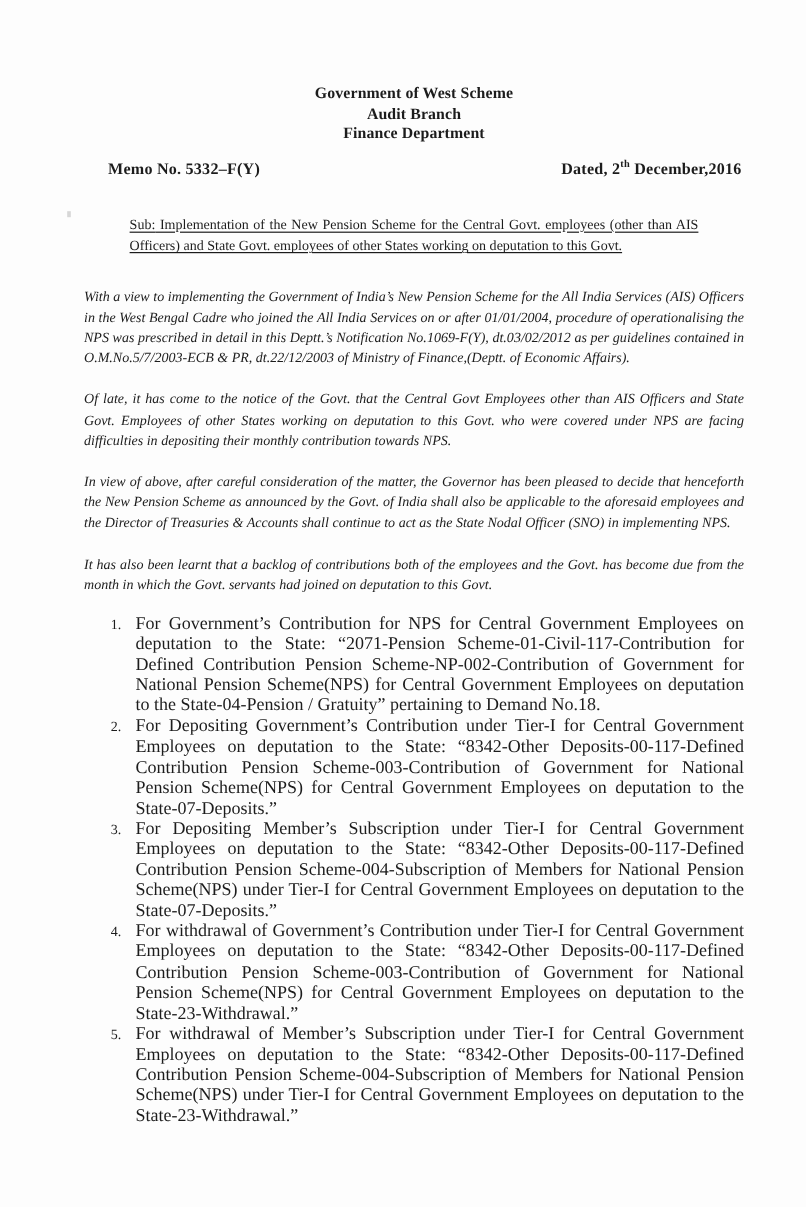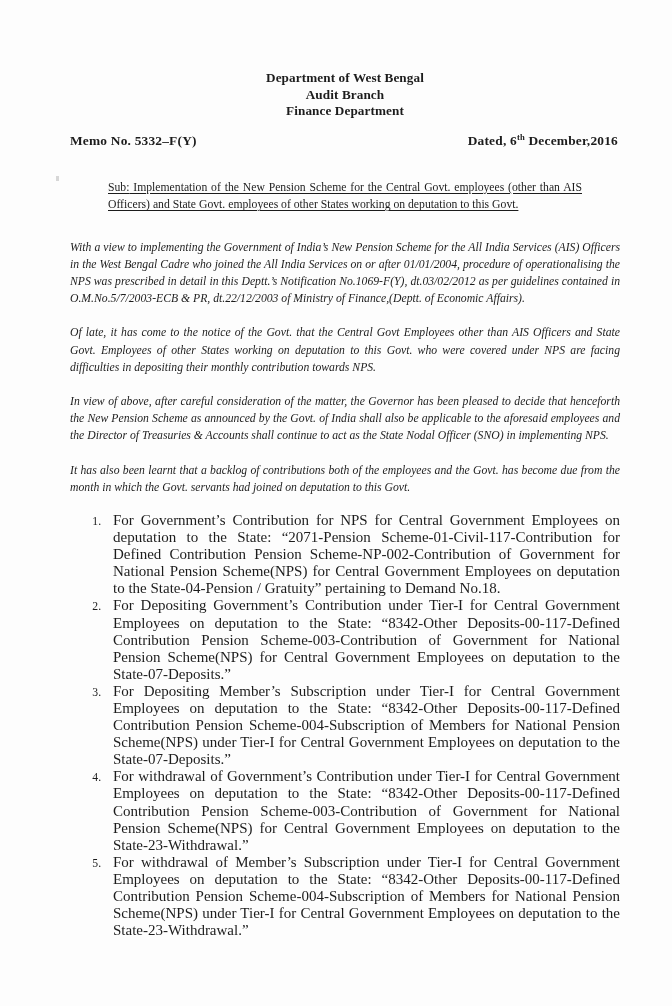--- a/index.html
+++ b/index.html
@@ -44,20 +44,21 @@
   .memo-row {
     display: flex;
     justify-content: space-between;
     align-items: baseline;
     margin-top: 13px;
     font-weight: bold;
     font-size: 13.4px;
   }
   .memo-no {
     letter-spacing: 0.2px;
+    margin-left: 20px;
   }
   .memo-date {
     letter-spacing: 0.2px;
     padding-right: 2px;
   }
   .memo-date sup {
     font-size: 8.6px;
     vertical-align: super;
     line-height: 0;
   }
@@ -123,28 +124,28 @@
 </head>
 <body>
 
 <div class="page">
 
   <div class="margin-speck"></div>
 
   <div class="content">
 
     <div class="letterhead">
-      <div>Department of West Bengal</div>
+      <div>Government of West Scheme</div>
       <div>Audit Branch</div>
       <div>Finance Department</div>
     </div>
 
     <div class="memo-row">
       <div class="memo-no">Memo No. 5332–F(Y)</div>
-      <div class="memo-date"><span>Dated, 6</span><sup>th</sup><span> December,2016</span></div>
+      <div class="memo-date"><span>Dated, 2</span><sup>th</sup><span> December,2016</span></div>
     </div>
 
     <div class="subject"><span class="u">Sub:</span><span class="u"> Implementation of the New Pension Scheme for the Central Govt.  employees (other than AIS Officers) and State Govt. employees of other States working on deputation to this Govt.</span></div>
 
     <div id="para-block">
       <p class="para">With a view to implementing the Government of India’s New Pension Scheme for the All India Services (AIS) Officers in the West Bengal Cadre who joined the All India Services on or after 01/01/2004, procedure of operationalising the NPS was prescribed in detail in this Deptt.’s Notification No.1069-F(Y), dt.03/02/2012 as per guidelines contained in O.M.No.5/7/2003-ECB &amp; PR, dt.22/12/2003 of Ministry of Finance,(Deptt. of Economic Affairs).</p>
       <p class="para">Of late, it has come to the notice of the Govt. that the Central Govt Employees other than AIS Officers and State Govt. Employees of other States working on deputation to this Govt. who were covered under NPS are facing difficulties in depositing their monthly contribution towards NPS.</p>
       <p class="para">In view of above, after careful consideration of the matter, the Governor has been pleased to decide that henceforth the New Pension Scheme as announced by the Govt. of India shall also be applicable to the aforesaid employees and the Director of Treasuries &amp; Accounts shall continue to act as the State Nodal Officer (SNO) in implementing NPS.</p>
       <p class="para">It has also been learnt that a backlog of contributions both of the employees and the Govt. has become due from the month in which the Govt. servants had joined on deputation to this Govt.</p>
     </div>

